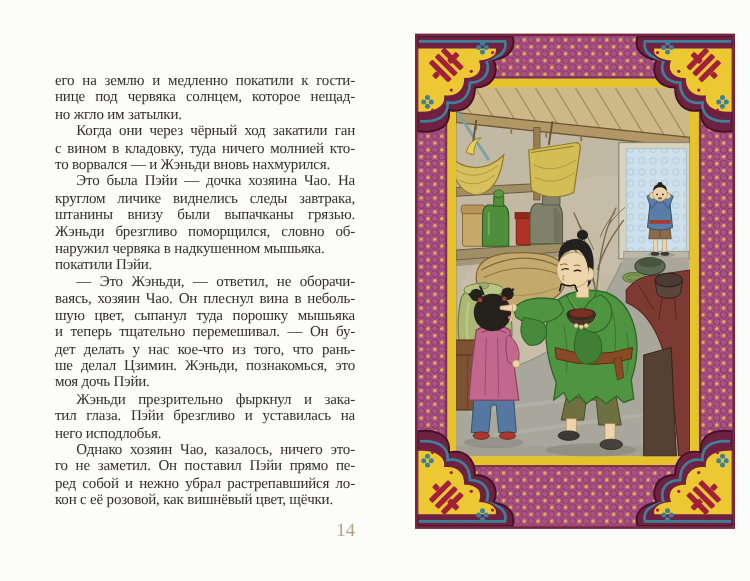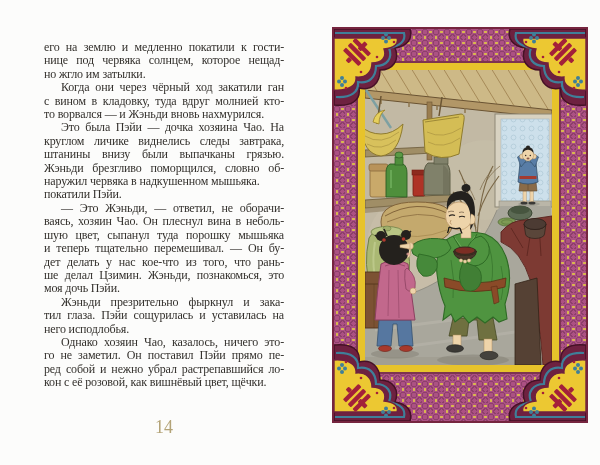--- a/index.html
+++ b/index.html
@@ -3,30 +3,30 @@
 <meta charset="utf-8">
 <style>
   html,body{margin:0;padding:0}
   body{
     width:600px;height:465px;position:relative;overflow:hidden;
     background:var(--page-background,#fcfcfb);
     font-family:"Liberation Serif","DejaVu Serif",serif;
   }
   
   .text-block{
-    position:absolute;left:44px;top:41px;width:240px;
+    position:absolute;left:44px;top:58px;width:240px;
     font-size:12px;line-height:13.4px;color:var(--text-color,#33302c);
     letter-spacing:-0.15px;
   }
   .line{text-align:justify;text-align-last:justify;white-space:nowrap}
   .line.last{text-align-last:left}
   .line.indent{padding-left:17px}
   .page-number{
-    position:absolute;left:44px;top:417px;width:240px;text-align:center;
-    font-size:18px;color:var(--page-number-color,#b3a377);
+    position:absolute;left:44px;top:417px;width:240px;text-align:right;
+    font-size:15px;color:var(--page-number-color,#b3a377);
   }
   
   .illo-border{
     position:absolute;left:332px;top:27px;width:256px;height:396px;
     box-sizing:border-box;border:2px solid #76253f;
     background-color:var(--border-pink,#ac5183);
     background-image:
       radial-gradient(circle at 3px 3px, rgba(0,0,0,0) 2.1px, var(--border-pattern-dark,#8d3f6b) 2.2px, var(--border-pattern-dark,#8d3f6b) 3.2px, rgba(0,0,0,0) 3.4px),
       radial-gradient(circle at 8.5px 8.5px, rgba(0,0,0,0) 2.1px, var(--border-pattern-dark,#8d3f6b) 2.2px, var(--border-pattern-dark,#8d3f6b) 3.2px, rgba(0,0,0,0) 3.4px),
       radial-gradient(circle at 8.5px 3px, var(--border-pattern-dot,#d9b84e) 1.1px, rgba(0,0,0,0) 1.5px),
@@ -53,21 +53,21 @@
 
   <div>
     <div class="text-block">
         <div>
           <div class="line">его на землю и медленно покатили к гости-</div>
           <div class="line">нице под червяка солнцем, которое нещад-</div>
           <div class="line last">но жгло им затылки.</div>
         </div>
         <div>
           <div class="line indent">Когда они через чёрный ход закатили ган</div>
-          <div class="line">с вином в кладовку, туда вдруг молнией кто-</div>
+          <div class="line">с вином в кладовку, туда ничего молнией кто-</div>
           <div class="line last">то ворвался — и Жэньди вновь нахмурился.</div>
         </div>
         <div>
           <div class="line indent">Это была Пэйи — дочка хозяина Чао. На</div>
           <div class="line">круглом личике виднелись следы завтрака,</div>
           <div class="line">штанины внизу были выпачканы грязью.</div>
           <div class="line">Жэньди брезгливо поморщился, словно об-</div>
           <div class="line last">наружил червяка в надкушенном мышьяка.</div>
         </div>
         <div>
@@ -77,21 +77,21 @@
           <div class="line indent">— Это Жэньди, — ответил, не оборачи-</div>
           <div class="line">ваясь, хозяин Чао. Он плеснул вина в неболь-</div>
           <div class="line">шую цвет, сыпанул туда порошку мышьяка</div>
           <div class="line">и теперь тщательно перемешивал. — Он бу-</div>
           <div class="line">дет делать у нас кое-что из того, что рань-</div>
           <div class="line">ше делал Цзимин. Жэньди, познакомься, это</div>
           <div class="line last">моя дочь Пэйи.</div>
         </div>
         <div>
           <div class="line indent">Жэньди презрительно фыркнул и зака-</div>
-          <div class="line">тил глаза. Пэйи сощурилась и уставилась на</div>
+          <div class="line">тил глаза. Пэйи брезгливо и уставилась на</div>
           <div class="line last">него исподлобья.</div>
         </div>
         <div>
           <div class="line indent">Однако хозяин Чао, казалось, ничего это-</div>
           <div class="line">го не заметил. Он поставил Пэйи прямо пе-</div>
           <div class="line">ред собой и нежно убрал растрепавшийся ло-</div>
           <div class="line last">кон с её розовой, как вишнёвый цвет, щёчки.</div>
         </div>
       </div>
     <div class="page-number">14</div>

